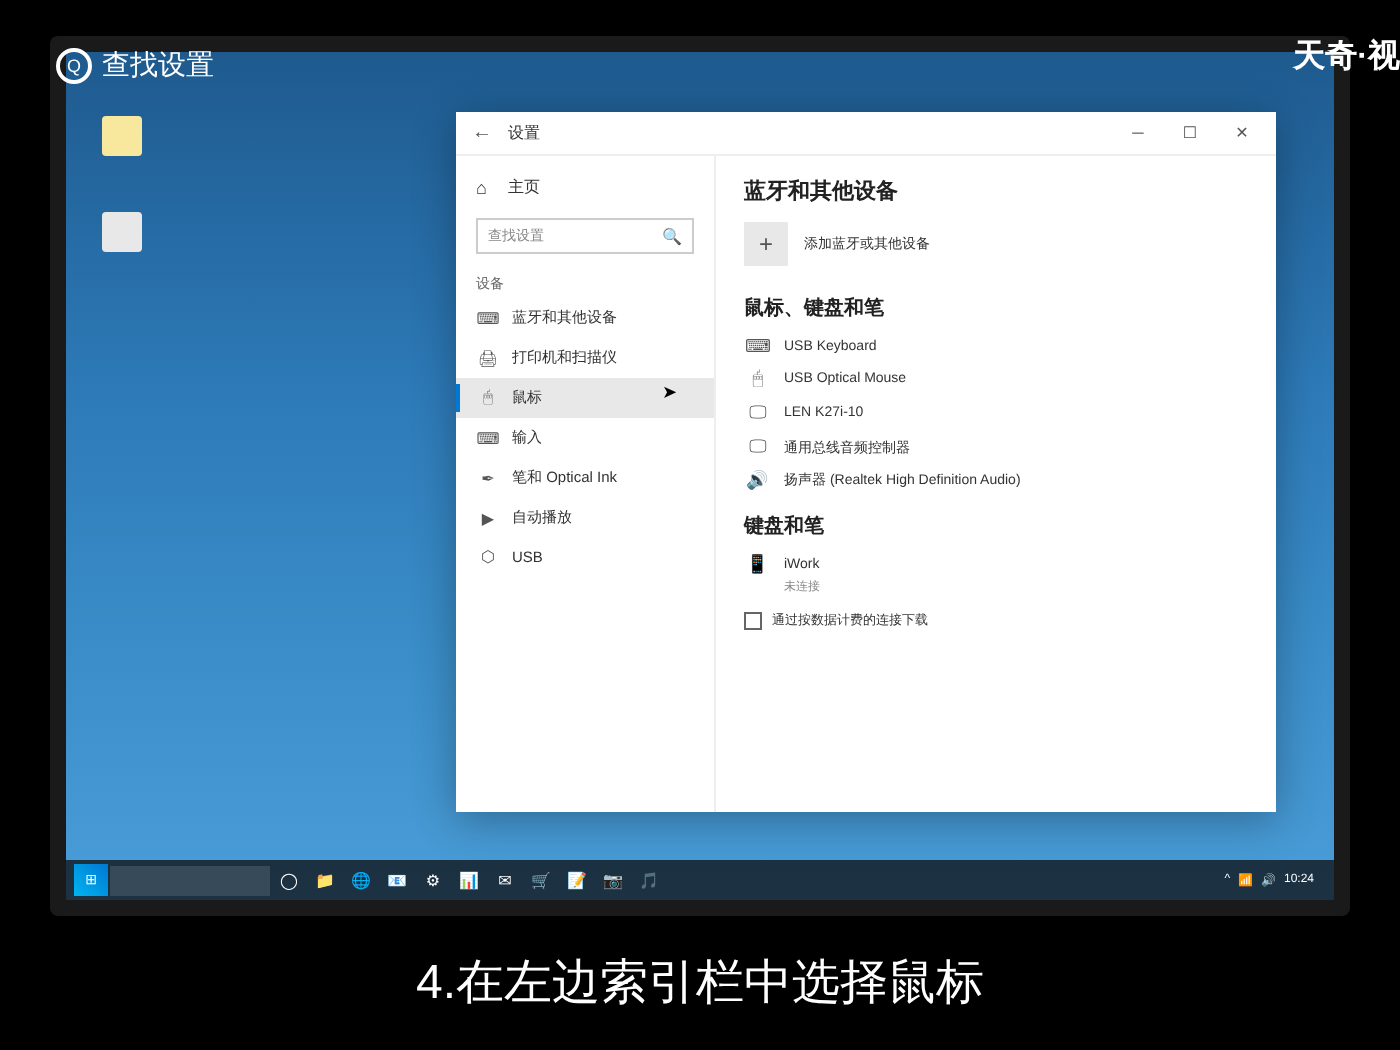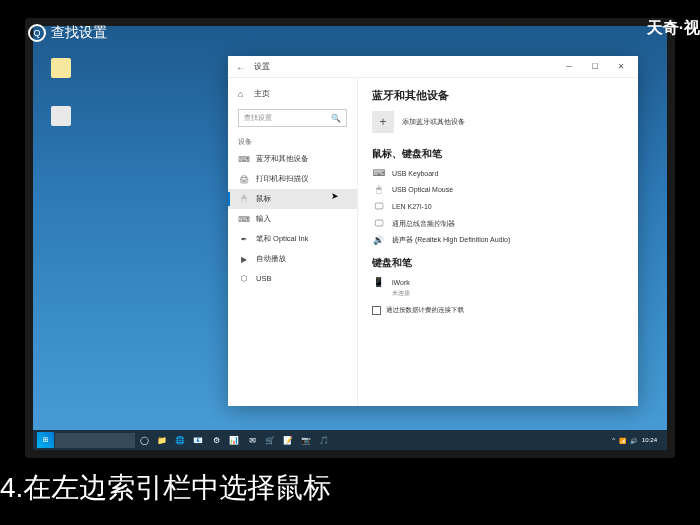--- a/index.html
+++ b/index.html
@@ -41,21 +41,21 @@
 .chk-row .cb{width:9px;height:9px;border:1px solid #666;margin-right:5px;flex-shrink:0}
 .cursor-arrow{position:absolute;left:298px;top:165px;font-size:9px;color:#000;pointer-events:none}
 .taskbar{position:absolute;bottom:0;left:0;right:0;height:20px;background:rgba(20,30,40,.85);display:flex;align-items:center;padding:0 4px}
 .tb-item{width:17px;height:16px;margin-right:1px;display:flex;align-items:center;justify-content:center;font-size:8px;cursor:pointer}
 .tb-start{background:linear-gradient(45deg,#00b4f0,#0078d4);color:#fff;font-size:7px}
 .tb-search{width:80px;background:rgba(255,255,255,.12);height:15px}
 .tb-tray{margin-left:auto;display:flex;align-items:center;color:#fff;font-size:6px;gap:4px;padding-right:6px}
 .watermark-tl{position:absolute;left:28px;top:24px;display:flex;align-items:center;color:#fff;font-size:14px;font-weight:500;z-index:10}
 .watermark-tl .logo-c{width:18px;height:18px;border:2px solid #fff;border-radius:50%;margin-right:5px;display:flex;align-items:center;justify-content:center;font-size:9px}
 .watermark-tr{position:absolute;right:0;top:18px;color:#fff;font-size:16px;font-weight:700;z-index:10}
-.caption{position:absolute;left:0;right:0;bottom:18px;color:#fff;font-size:28px;font-weight:400;z-index:10;text-shadow:0 1px 3px rgba(0,0,0,.8)}
+.caption{position:absolute;left:0;right:0;bottom:18px;text-align:center;color:#fff;font-size:24px;font-weight:400;z-index:10;text-shadow:0 1px 3px rgba(0,0,0,.8)}
 </style>
 </head>
 <body>
 
 <div class="watermark-tl">
   <span class="logo-c">Q</span>
   <span>查找设置</span>
 </div>
 <div class="watermark-tr">天奇·视</div>
 

